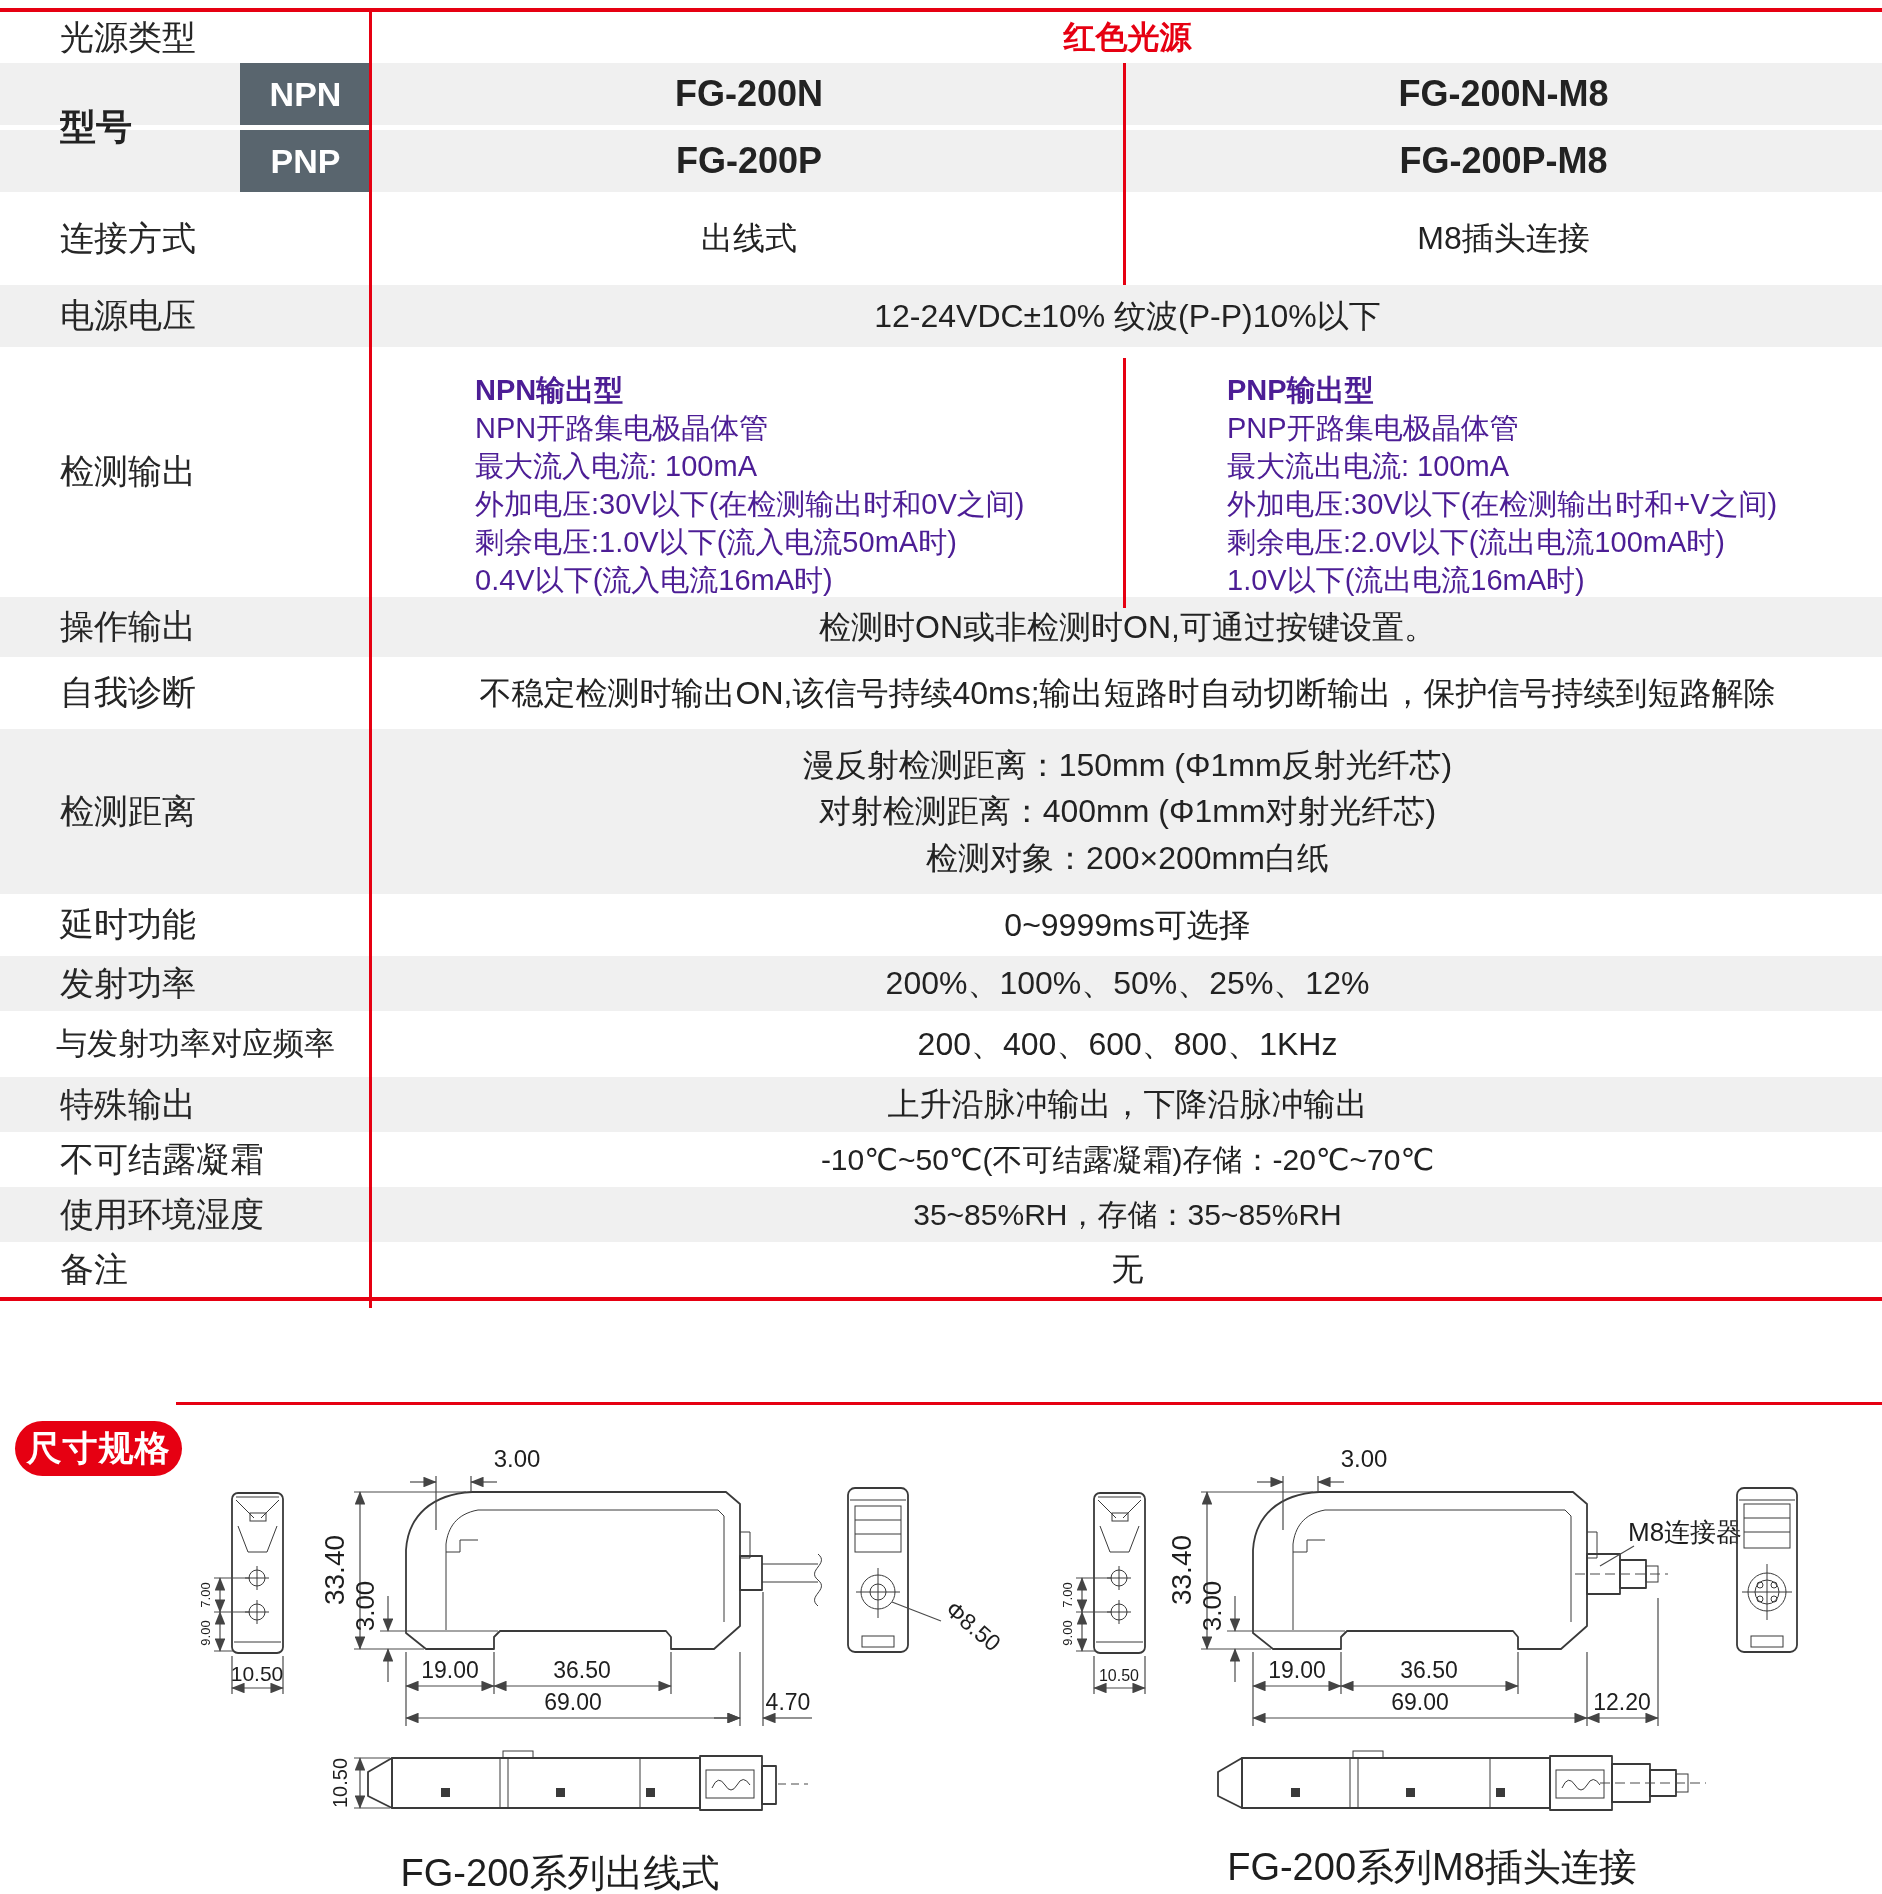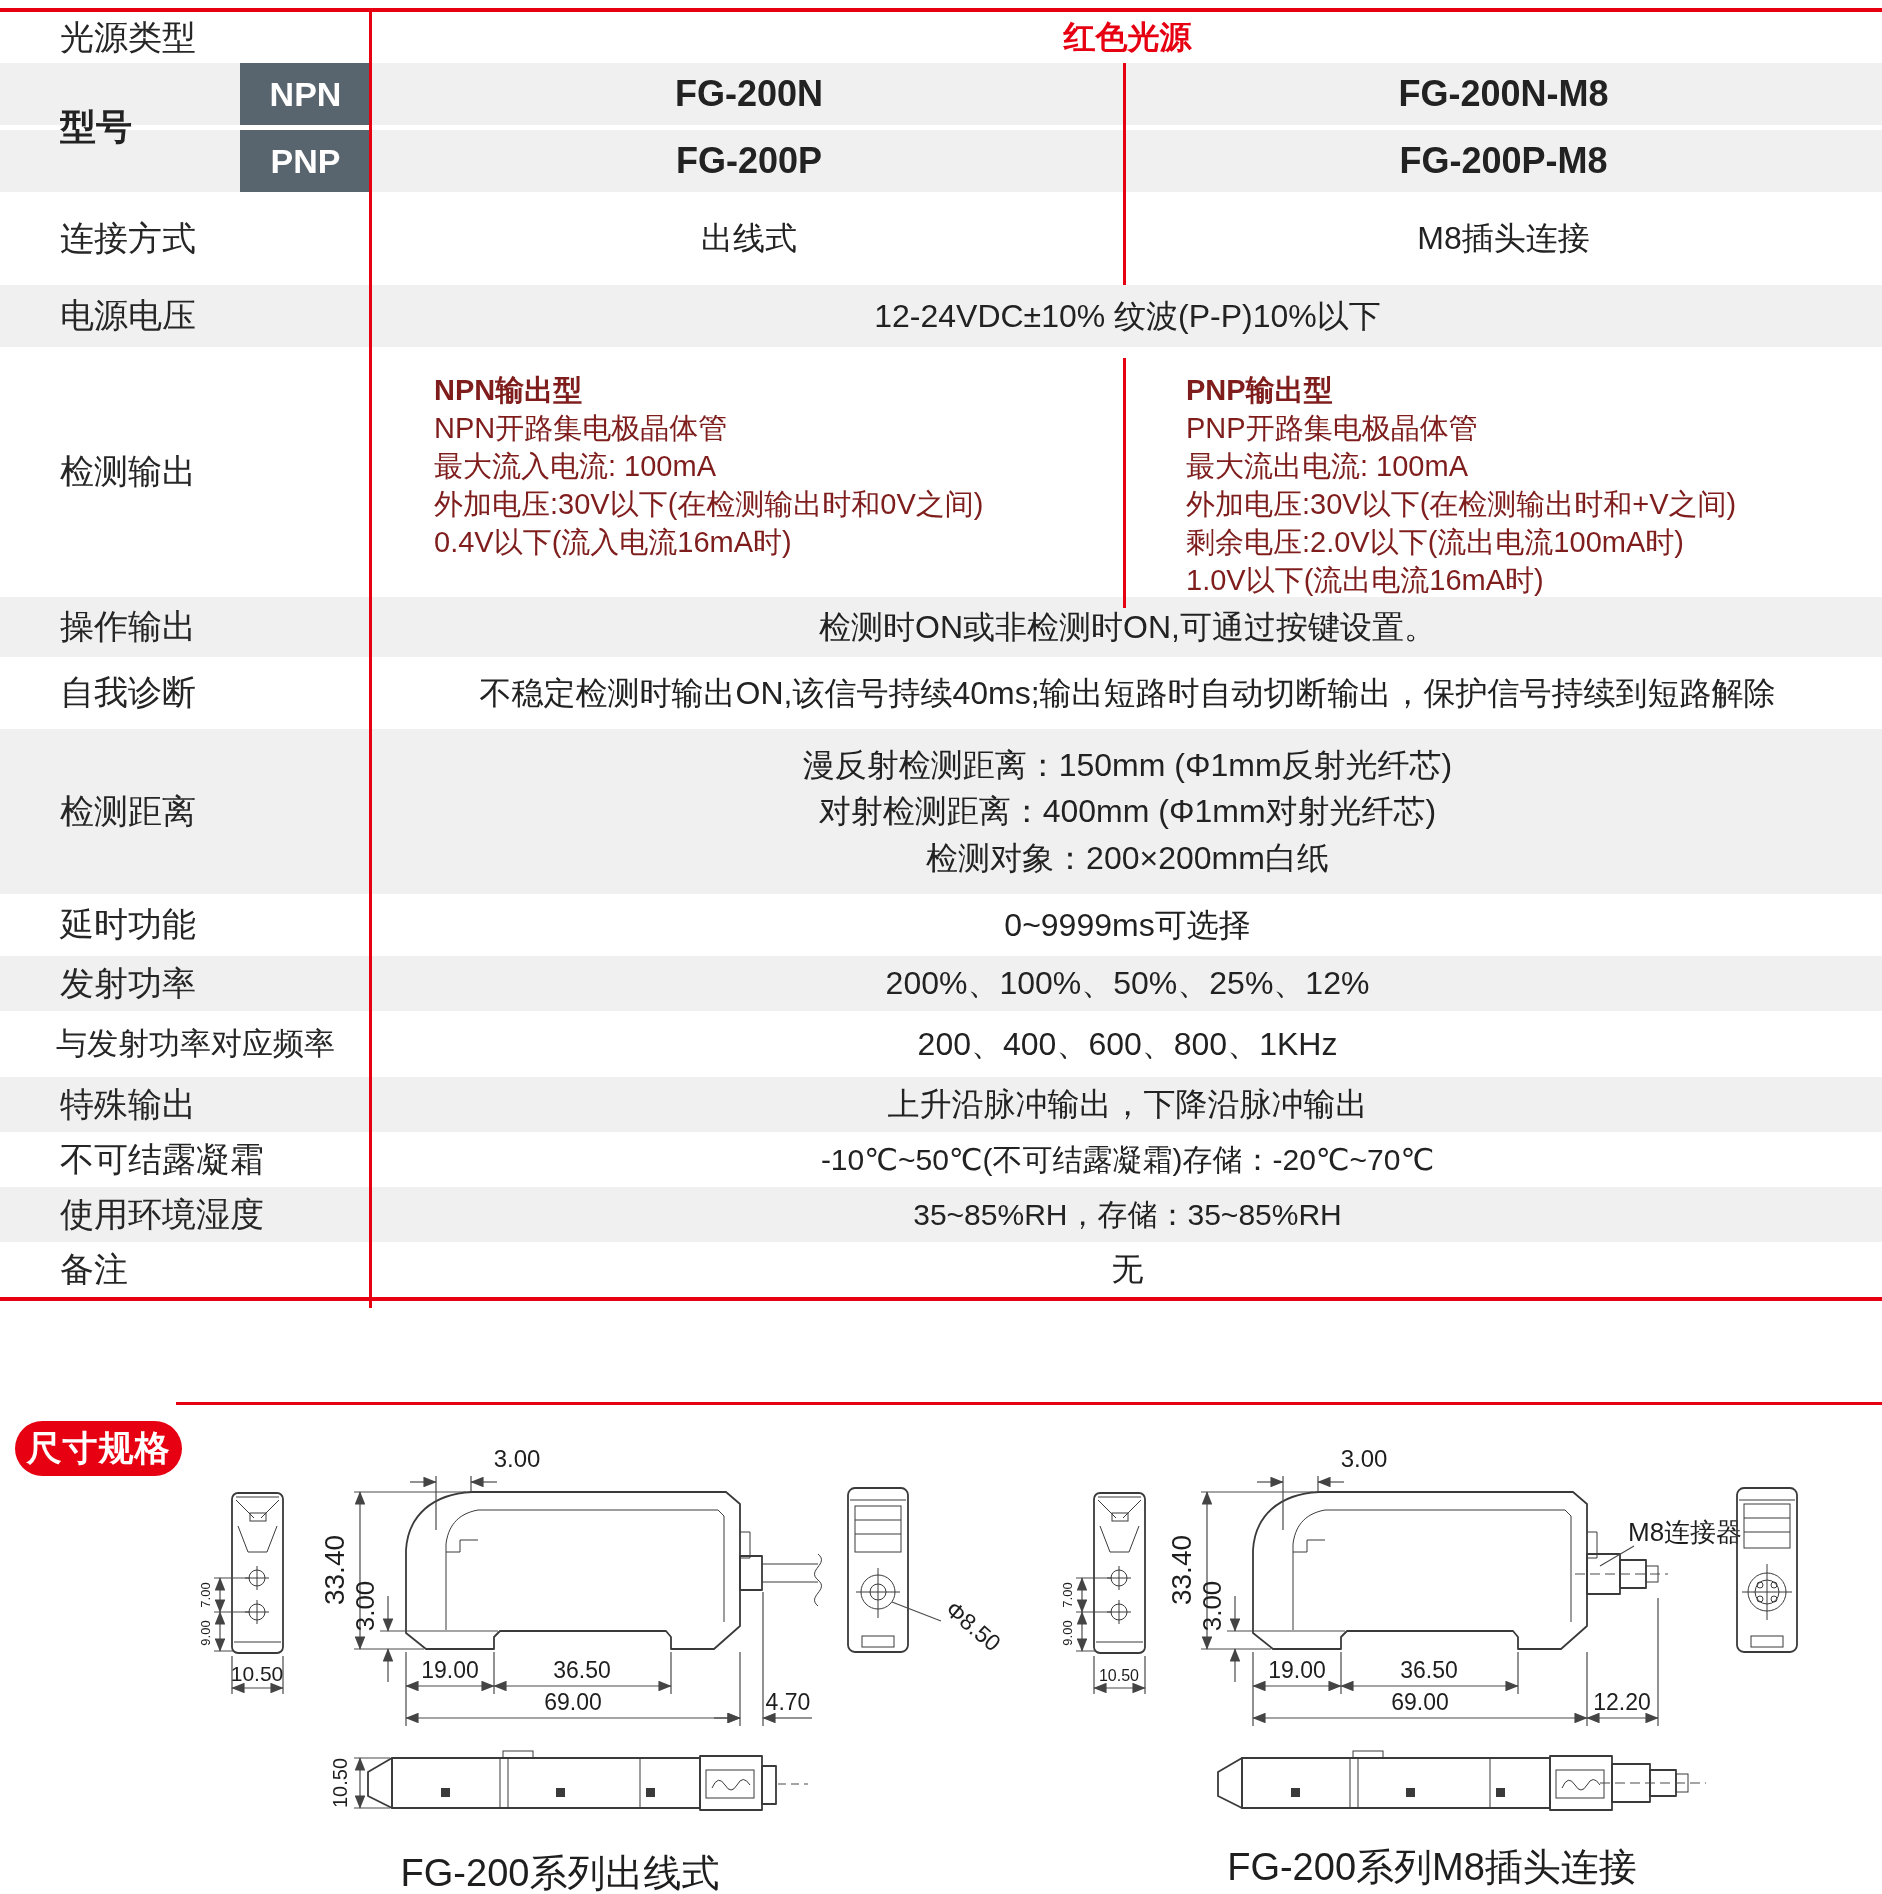--- a/index.html
+++ b/index.html
@@ -32,21 +32,21 @@
   .model-group{position:relative;}
   .model-label{
     position:absolute; left:60px; top:0; bottom:0; display:flex; align-items:center;
     font-size:36px; font-weight:bold; color:#222; z-index:2;
   }
   .badge{
     position:absolute; left:240px; top:0; width:131px; height:100%;
     background:#59656e; color:#fff; font-weight:bold; font-size:34px;
     display:flex; align-items:center; justify-content:center;
   }
-  .out-col{box-sizing:border-box; padding:24px 0 0 61px; font-size:29px; line-height:38px; color:#7f1d1d;}
+  .out-col{box-sizing:border-box; padding:24px 0 0 102px; font-size:29px; line-height:38px; color:#4c1d95;}
   .out-col .b{font-weight:bold;}
   
   .vline{position:absolute; width:3px; background:#e60012; z-index:3;}
   .vl-left{left:369px; top:0; height:1296px;}
   .vl-mid-a{left:1123px; top:51px; height:222px;}
   .vl-mid-b{left:1123px; top:346px; height:250px;}
   
   .dim-badge{
     position:absolute; left:15px; top:1377px; width:167px; height:55px; border-radius:28px;
     background:#e60012; color:#fff; font-size:35px; font-weight:bold;
@@ -106,20 +106,21 @@
       <div class="val">12-24VDC±10% 纹波(P-P)10%以下</div>
     </div>
 
     <div class="row h250">
       <div class="lbl">检测输出</div>
       <div class="out-col col1">
         <div class="b">NPN输出型</div>
         <div>NPN开路集电极晶体管</div>
         <div>最大流入电流: 100mA</div>
         <div>外加电压:30V以下(在检测输出时和0V之间)</div>
+        <div>剩余电压:1.0V以下(流入电流50mA时)</div>
         <div>0.4V以下(流入电流16mA时)</div>
       </div>
       <div class="out-col" style="flex:1">
         <div class="b">PNP输出型</div>
         <div>PNP开路集电极晶体管</div>
         <div>最大流出电流: 100mA</div>
         <div>外加电压:30V以下(在检测输出时和+V之间)</div>
         <div>剩余电压:2.0V以下(流出电流100mA时)</div>
         <div>1.0V以下(流出电流16mA时)</div>
       </div>

